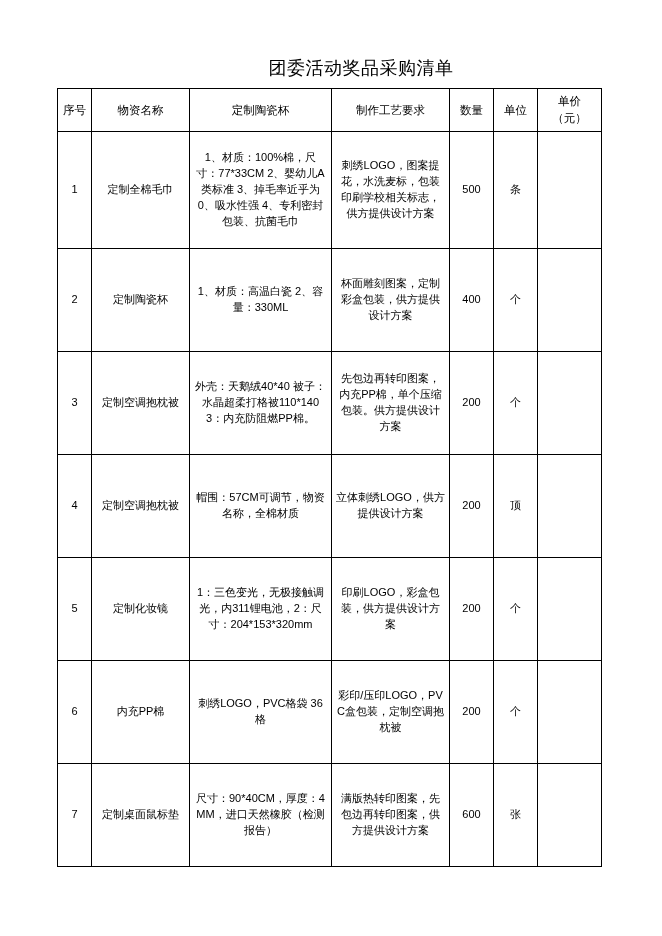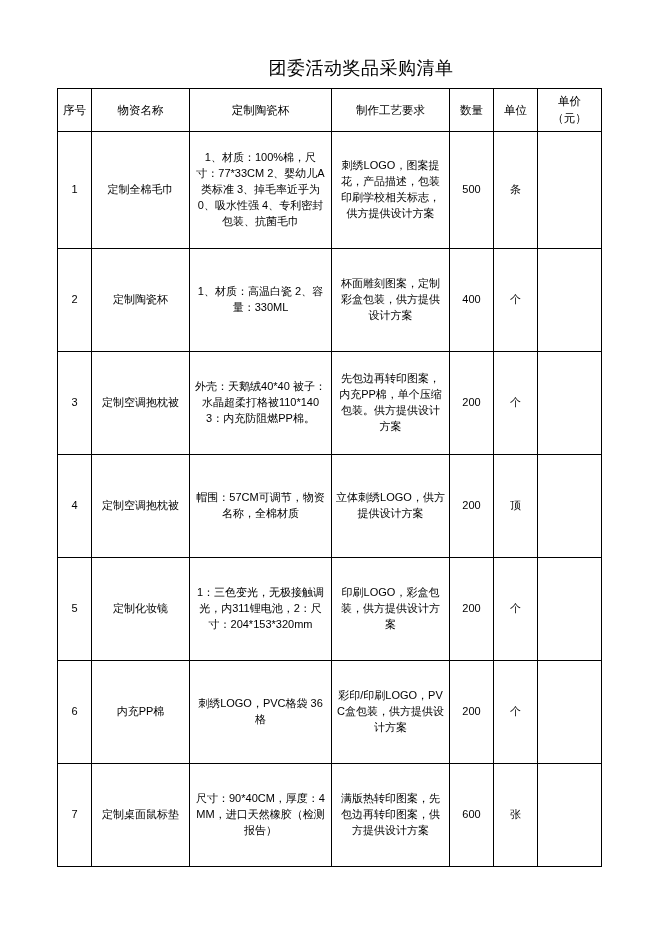--- a/index.html
+++ b/index.html
@@ -106,21 +106,21 @@
           <td>数量</td>
           <td>单位</td>
           <td>单价（元）</td>
         </tr>
       </thead>
       <tbody>
         <tr class="row-tall">
           <td>1</td>
           <td>定制全棉毛巾</td>
           <td class="cell-desc">1、材质：100%棉，尺寸：77*33CM  2、婴幼儿A类标准 3、掉毛率近乎为0、吸水性强  4、专利密封包装、抗菌毛巾</td>
-          <td class="cell-craft">刺绣LOGO，图案提花，产品描述，包装印刷学校相关标志，供方提供设计方案</td>
+          <td class="cell-craft">刺绣LOGO，图案提花，水洗麦标，包装印刷学校相关标志，供方提供设计方案</td>
           <td>500</td>
           <td>条</td>
           <td class="empty-cell"></td>
         </tr>
         <tr>
           <td>2</td>
           <td>定制陶瓷杯</td>
           <td class="cell-desc">1、材质：高温白瓷  2、容量：330ML</td>
           <td class="cell-craft">杯面雕刻图案，定制彩盒包装，供方提供设计方案</td>
           <td>400</td>
@@ -151,21 +151,21 @@
           <td class="cell-desc">1：三色变光，无极接触调光，内311锂电池，2：尺寸：204*153*320mm</td>
           <td class="cell-craft">印刷LOGO，彩盒包装，供方提供设计方案</td>
           <td>200</td>
           <td>个</td>
           <td class="empty-cell"></td>
         </tr>
         <tr>
           <td>6</td>
           <td>内充PP棉</td>
           <td class="cell-desc">刺绣LOGO，PVC格袋 36格</td>
-          <td class="cell-craft">彩印/印刷LOGO，PVC盒包装，供方提供设计方案</td>
+          <td class="cell-craft">彩印/压印LOGO，PVC盒包装，定制空调抱枕被</td>
           <td>200</td>
           <td>个</td>
           <td class="empty-cell"></td>
         </tr>
         <tr>
           <td>7</td>
           <td>定制桌面鼠标垫</td>
           <td class="cell-desc">尺寸：90*40CM，厚度：4MM，进口天然橡胶（检测报告）</td>
           <td class="cell-craft">满版热转印图案，先包边再转印图案，供方提供设计方案</td>
           <td>600</td>

